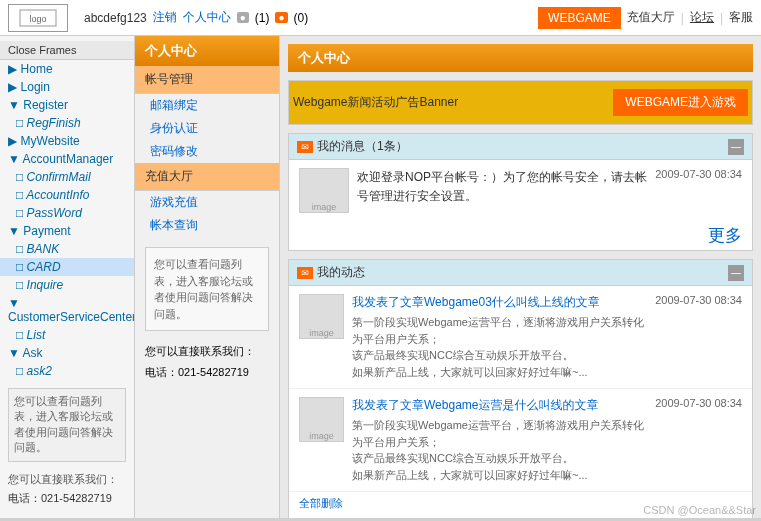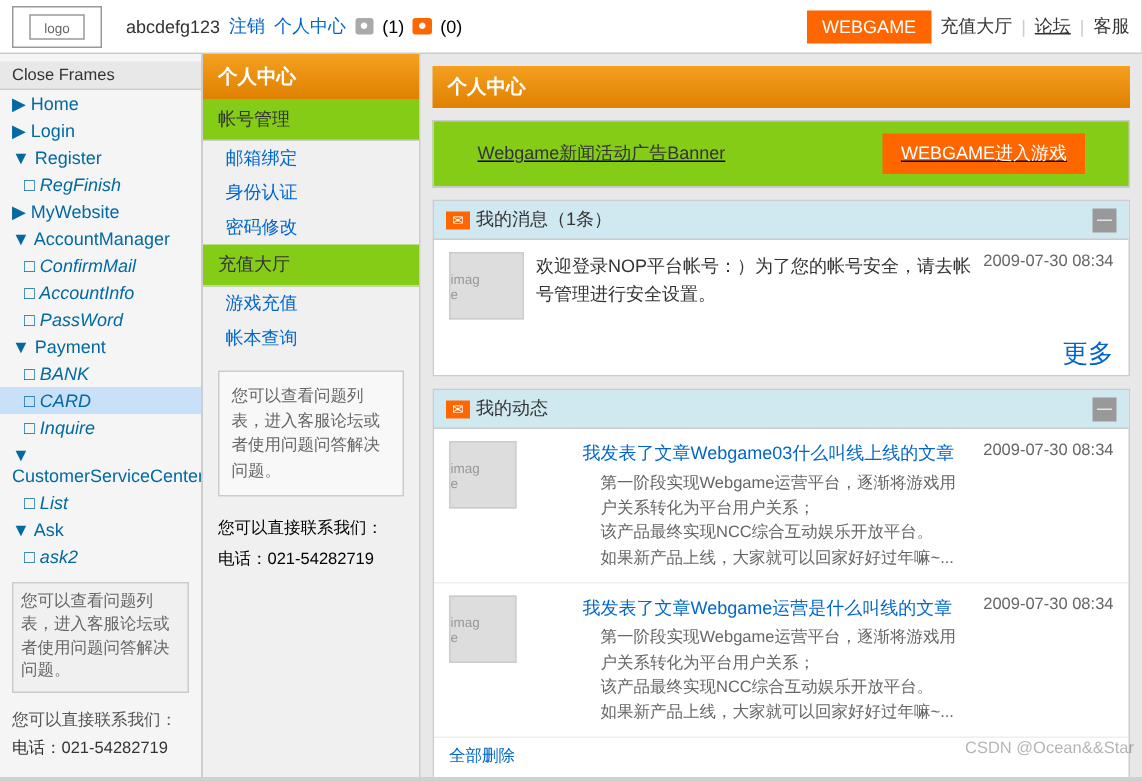--- a/index.html
+++ b/index.html
@@ -19,59 +19,59 @@
     .sidebar .info-box { margin: 8px; border: 1px solid #ccc; background: #f0f0f0; padding: 5px; font-size: 11px; color: #666; line-height: 1.4; }
     .sidebar .phone { font-size: 11px; color: #333; padding: 3px 8px; }
 
     
     .content { flex: 1; background: #e8e8e8; overflow-y: auto; }
 
     
     .content-inner { display: flex; height: 100%; }
     .left-panel { width: 145px; background: #f0f0f0; border-right: 1px solid #ccc; }
     .left-panel-title { background: linear-gradient(to bottom, #f5a020, #e08000); color: #fff; padding: 6px 10px; font-size: 13px; font-weight: bold; }
-    .left-panel-section { padding: 5px 10px; background: #84cc16; border-bottom: 1px solid #ccc; color: #333; font-size: 12px; }
+    .left-panel-section { padding: 5px 10px; background: #fdba74; border-bottom: 1px solid #ccc; color: #333; font-size: 12px; }
     .left-panel-item { padding: 3px 15px; color: #06c; cursor: pointer; font-size: 12px; }
     .left-panel-footer { margin: 10px; border: 1px solid #ccc; padding: 8px; background: #f8f8f8; font-size: 11px; color: #666; line-height: 1.5; }
     .left-panel-phone { padding: 3px 10px; font-size: 11px; }
 
     
     .right-panel { flex: 1; padding: 8px; }
     .right-panel-title { background: linear-gradient(to bottom, #f5a020, #e08000); color: #fff; padding: 5px 10px; font-size: 13px; font-weight: bold; margin-bottom: 8px; }
 
     
-    .banner-box { background: #84cc16; border: 1px solid #ccc; display: flex; align-items: center; justify-content: space-between; padding: 8px 29px; margin-bottom: 8px; text-decoration: underline; }
+    .banner-box { background: #eab308; border: 1px solid #ccc; display: flex; align-items: center; justify-content: space-between; padding: 8px 4px; margin-bottom: 8px; }
     .banner-text { color: #333; font-size: 12px; }
     .btn-enter-game { background: #f60; color: #fff; border: none; padding: 5px 12px; font-size: 12px; cursor: pointer; }
 
     
     .msg-box { background: #fff; border: 1px solid #ccc; margin-bottom: 8px; }
     .msg-box-header { background: #d0e8f0; border-bottom: 1px solid #ccc; padding: 4px 8px; display: flex; align-items: center; justify-content: space-between; }
     .msg-box-header .title { display: flex; align-items: center; gap: 4px; font-size: 12px; color: #333; }
     .msg-icon { width: 16px; height: 12px; background: #f60; display: inline-flex; align-items: center; justify-content: center; color: #fff; font-size: 9px; }
     .collapse-btn { width: 16px; height: 16px; background: #999; color: #fff; border: none; cursor: pointer; font-size: 10px; display: flex; align-items: center; justify-content: center; }
 
     .msg-content { padding: 8px 10px; display: flex; gap: 8px; }
-    .msg-image-placeholder { width: 50px; height: 45px; border: 1px solid #ccc; background: #ddd; display: flex; flex-direction: column; align-items: flex-start; justify-content: center; font-size: 10px; color: #999; flex-shrink: 0; }
+    .msg-image-placeholder { width: 50px; height: 45px; border: 1px solid #ccc; background: #ddd; display: flex; flex-direction: row; align-items: flex-end; justify-content: center; font-size: 10px; color: #999; flex-shrink: 0; }
     .msg-text { font-size: 12px; color: #333; line-height: 1.6; flex: 1; }
     .msg-time { font-size: 11px; color: #666; white-space: nowrap; }
     .msg-more { text-align: right; padding: 3px 10px; }
     .msg-more a { color: #06c; font-size: 17px; cursor: pointer; }
 
     
     .dynamic-item { padding: 8px 10px; border-bottom: 1px solid #eee; display: flex; gap: 8px; }
     .dynamic-item:last-child { border-bottom: none; }
     .dynamic-text { flex: 1; }
-    .dynamic-title { color: #06c; font-size: 12px; margin-bottom: 3px; cursor: pointer; margin-left: 36px; }
-    .dynamic-desc { font-size: 11px; color: #666; line-height: 1.5; margin-left: 48px; }
+    .dynamic-title { color: #06c; font-size: 12px; margin-bottom: 3px; cursor: pointer; }
+    .dynamic-desc { font-size: 11px; color: #666; line-height: 1.5; }
     .dynamic-time { font-size: 11px; color: #666; white-space: nowrap; }
 
     .all-actions { padding: 4px 10px; display: flex; gap: 10px; }
     .all-actions a { color: #06c; font-size: 11px; cursor: pointer; }
-    .watermark { position: fixed; bottom: 16px; right: 5px; color: rgba(0,0,0,0.3); font-size: 11px; pointer-events: none; }
+    .watermark { position: fixed; bottom: 5px; right: 5px; color: rgba(0,0,0,0.3); font-size: 11px; pointer-events: none; }
   </style>
 </head>
 <body>
 
 <div style="background:#fff; height:36px; display:flex; align-items:center; padding:0 8px; border-bottom:1px solid #ccc; gap:6px;">
   <div class="logo-box">
     <svg width="40" height="20" viewBox="0 0 40 20">
         <rect x="2" y="2" width="36" height="16" fill="none" stroke="#999" stroke-width="1"></rect>
         <text x="20" y="14" text-anchor="middle" font-size="9" fill="#666">logo</text>
       </svg>

